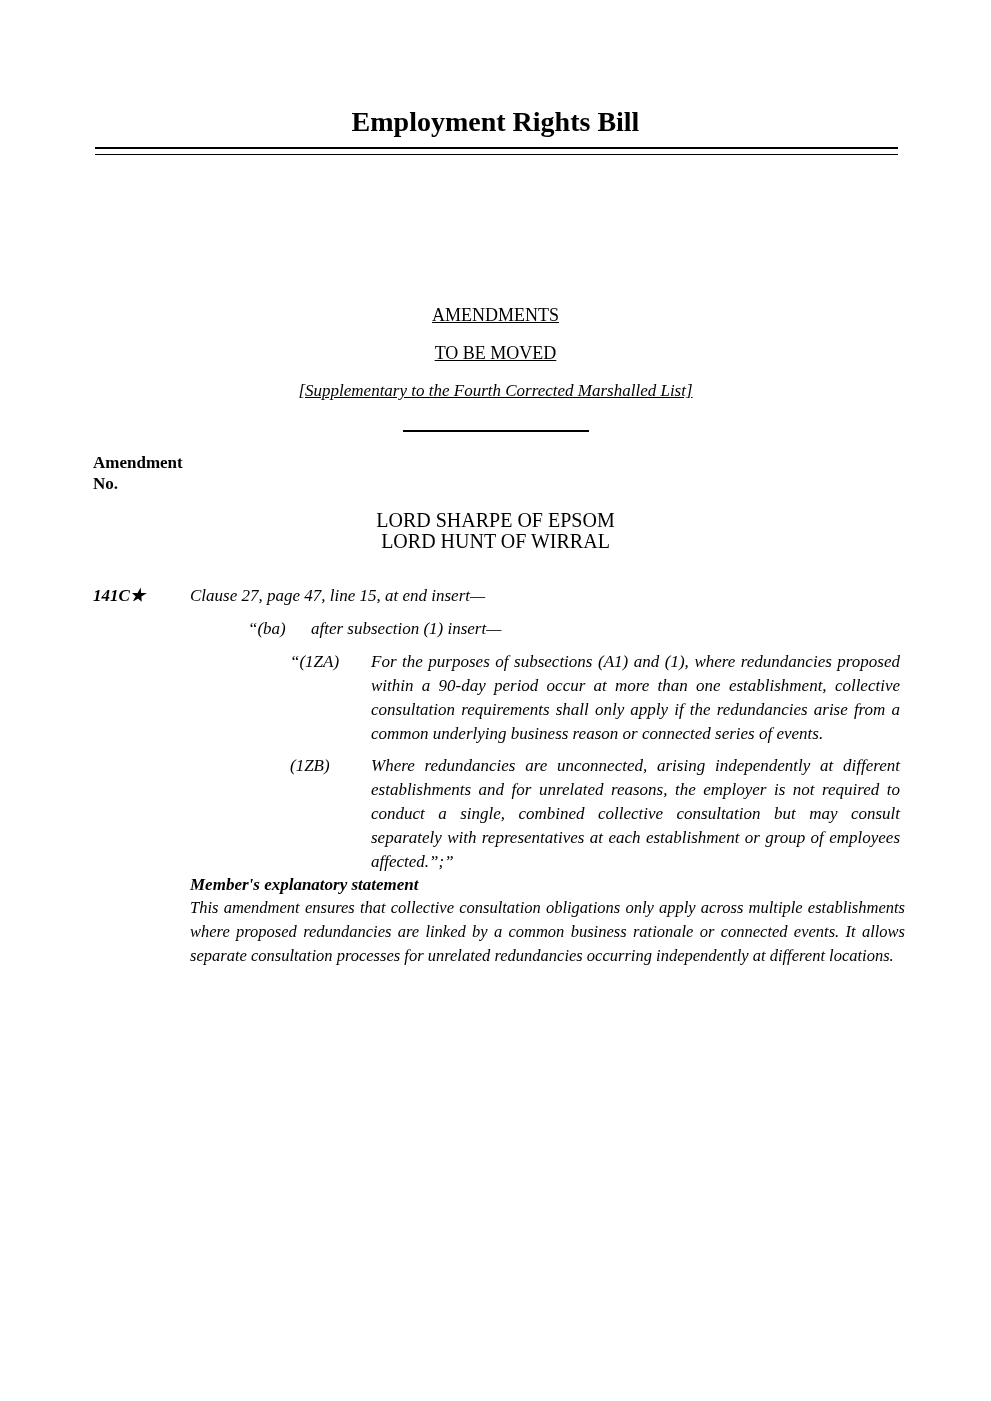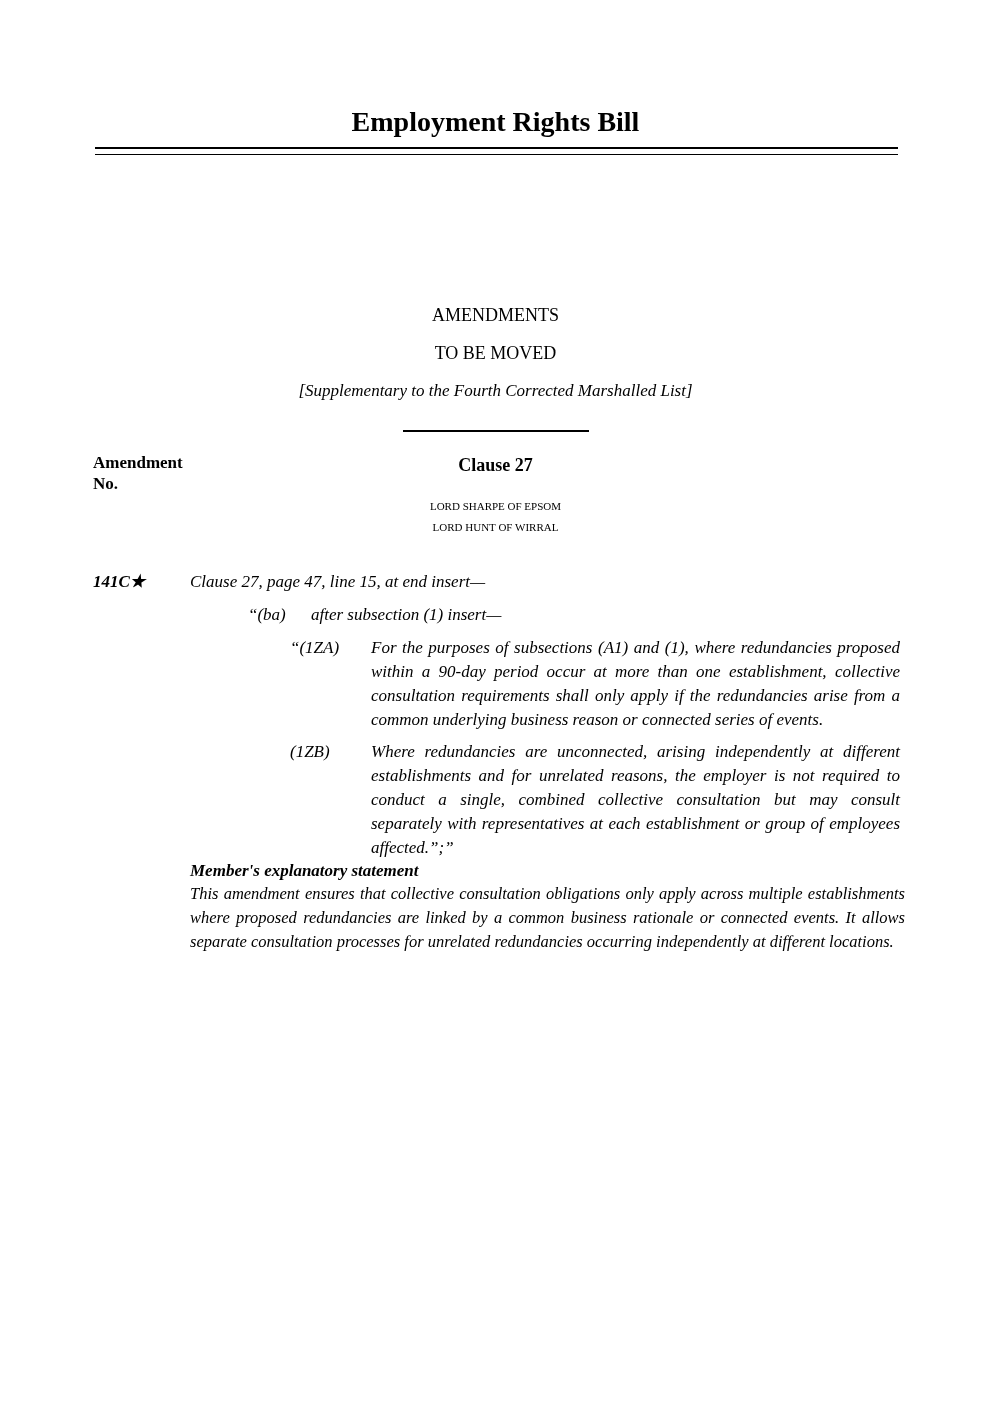--- a/index.html
+++ b/index.html
@@ -23,21 +23,21 @@
     margin: 7px 93px 0 95px;
     height: 5px;
     border-top: 2.5px solid #000;
     border-bottom: 1.5px solid #000;
   }
   .headings {
     margin-top: 151px;
     text-align: center;
     font-size: 18px;
   }
-  .headings p { margin: 4px 0 20px 0; line-height: 18px; }
+  .headings p { margin: 4px 0 20px 0; line-height: 18px; text-decoration: underline; }
   .headings .subtitle { font-style: italic; font-size: 17px; margin-bottom: 0; }
   .mid-rule {
     width: 186px;
     margin: 30px auto 0 auto;
     border: 0;
     border-top: 2px solid #000;
   }
   .clause-row { position: relative; margin-top: 20px; height: 44px; }
   .amendment-no {
     position: absolute;
@@ -46,21 +46,21 @@
     font-size: 17px;
     line-height: 21px;
   }
   .clause-title {
     text-align: center;
     font-weight: bold;
     font-size: 18px;
     padding-top: 2px;
     line-height: 22px;
   }
-  .sponsors { text-align: center; font-size: 11px; line-height: 21px; }
+  .sponsors { margin-top: 14px; text-align: center; font-size: 20px; line-height: 21px; }
   .amendment {
     display: flex;
     margin: 32px 91px 0 93px;
     font-size: 17px;
     line-height: 24px;
     font-style: italic;
   }
   .amd-number { flex: 0 0 97px; font-weight: bold; }
   .amd-body { flex: 1; }
   .amd-instruction { margin: 0; }
@@ -104,21 +104,20 @@
     <p class="subtitle">[Supplementary to the Fourth Corrected Marshalled List]</p>
   </div>
 
   <hr class="mid-rule">
 
   <div class="clause-row">
     <div class="amendment-no">
       <div>Amendment</div>
       <div>No.</div>
     </div>
-    <div class="clause-title">Clause 27</div>
   </div>
 
   <div class="sponsors">
     <div>LORD SHARPE OF EPSOM</div>
     <div>LORD HUNT OF WIRRAL</div>
   </div>
 
   <div class="amendment">
     <div class="amd-number">141C★</div>
     <div class="amd-body">

